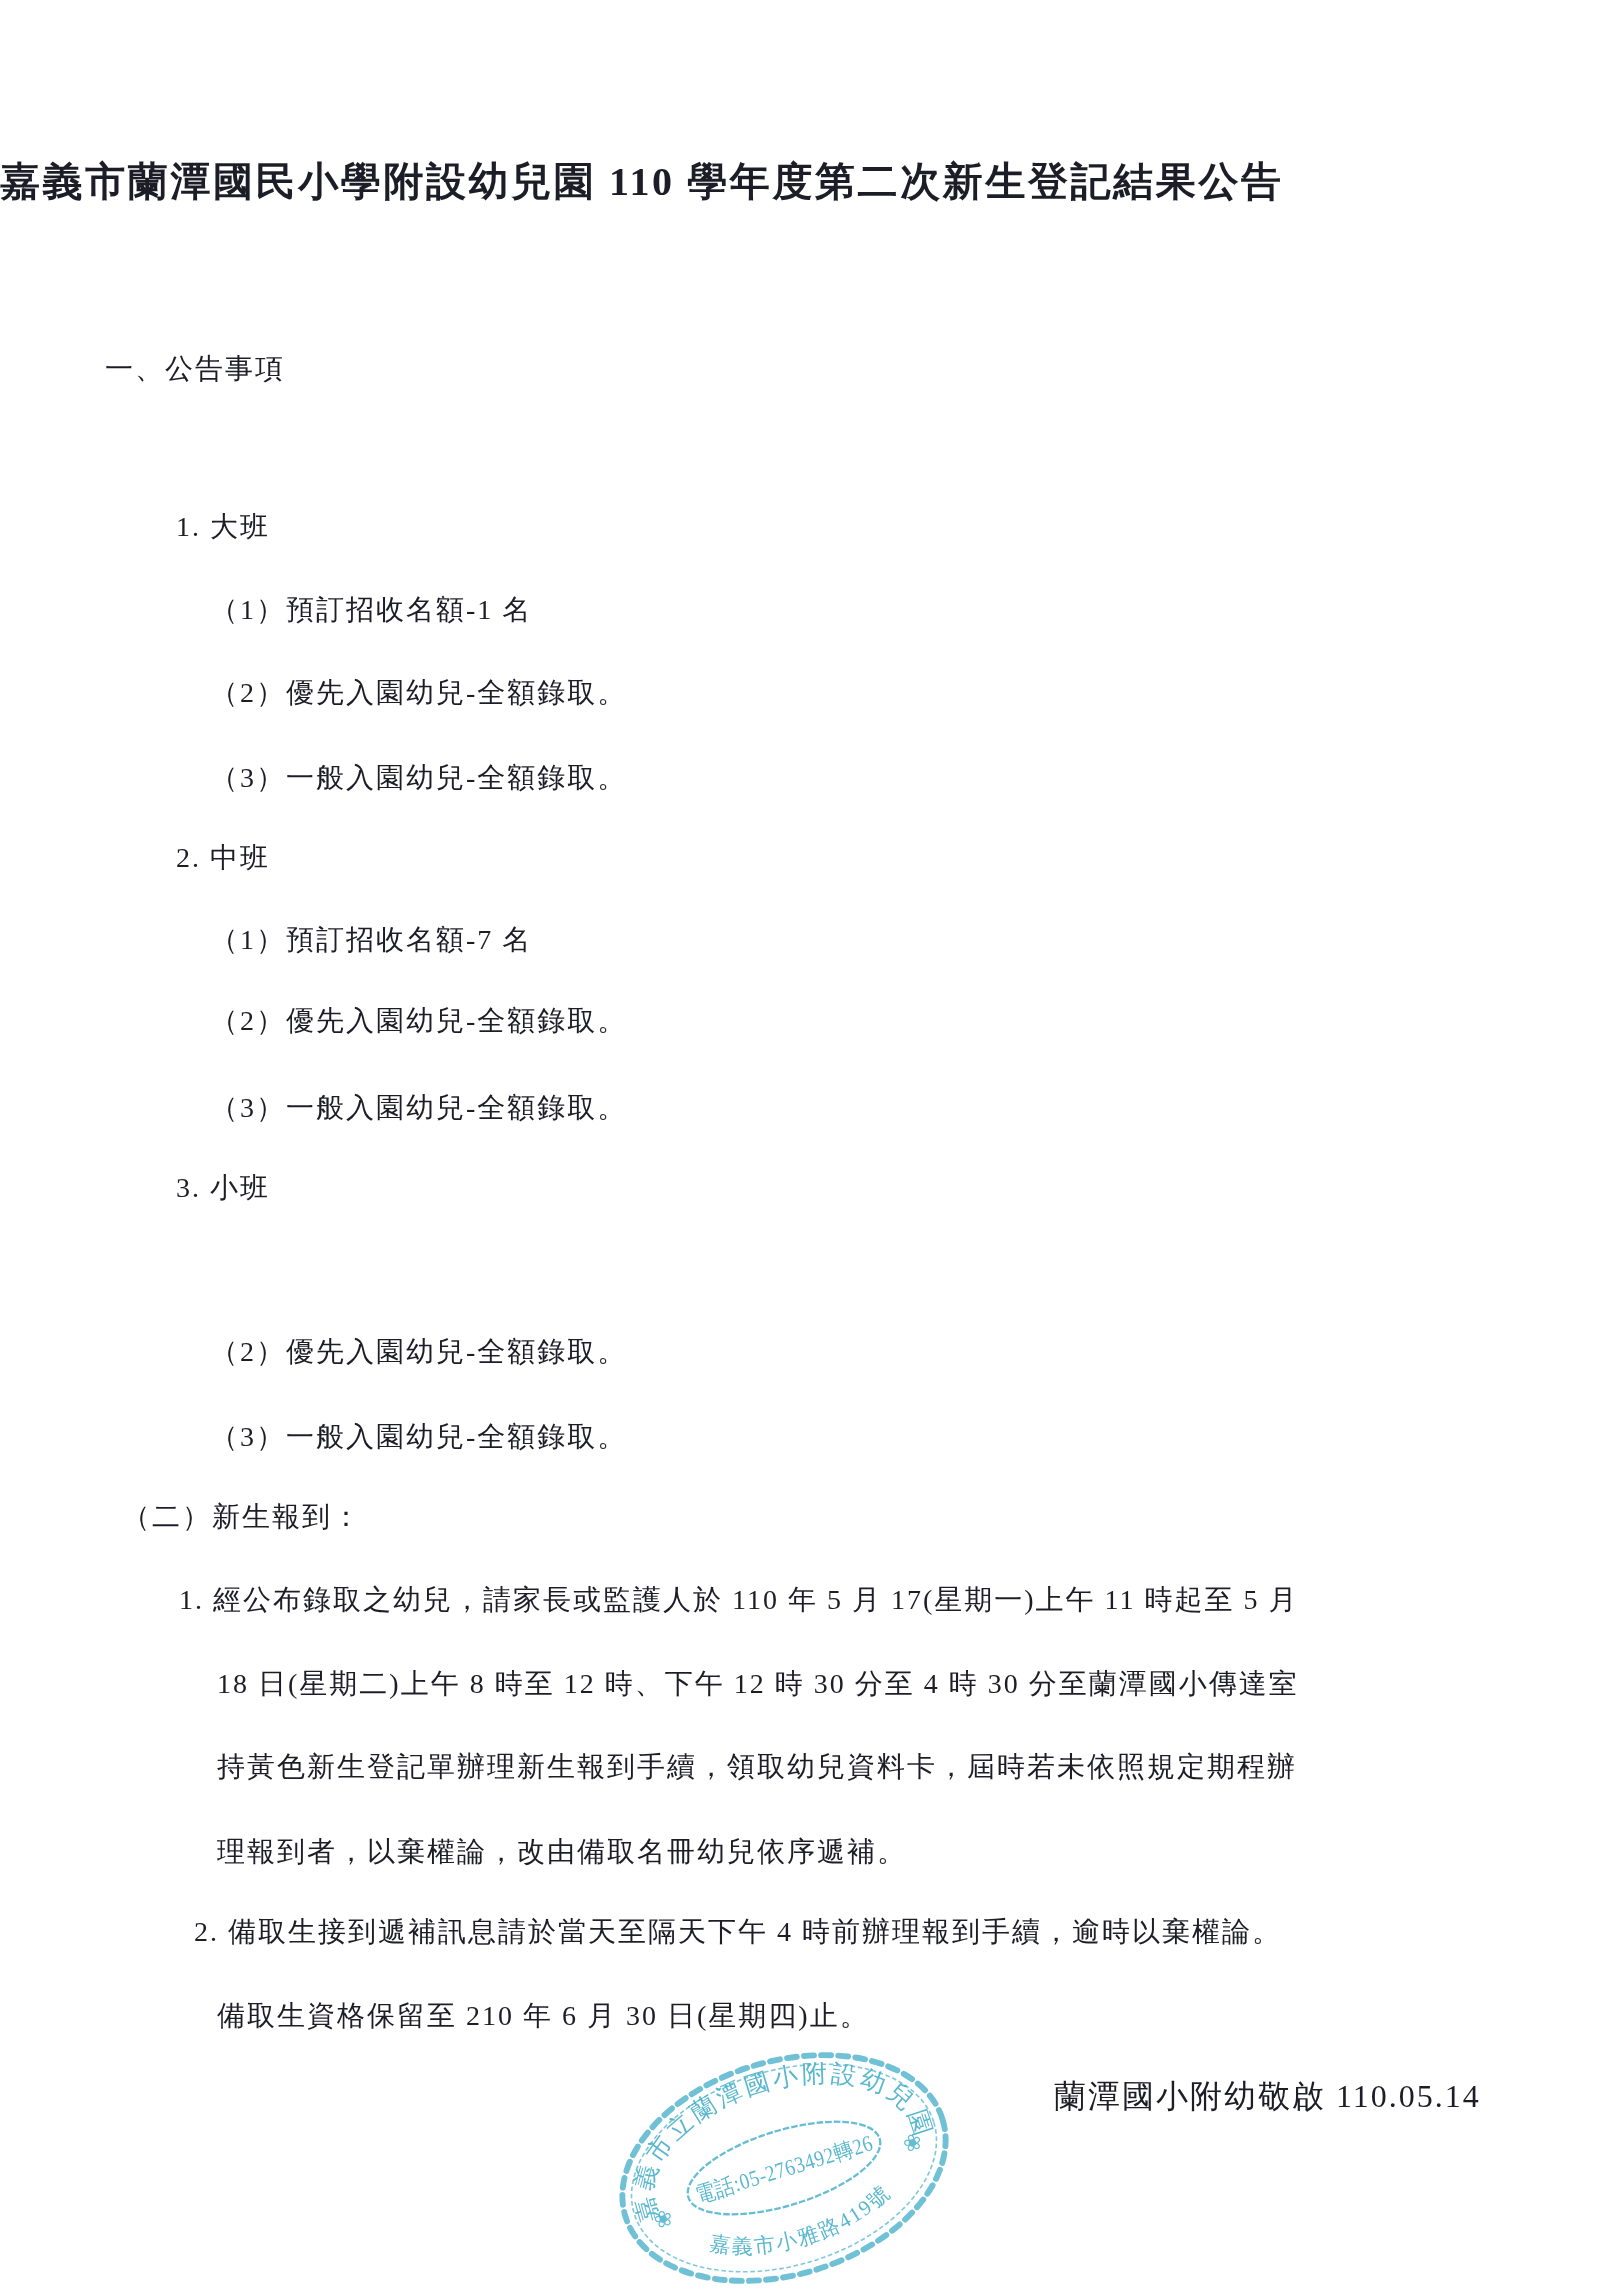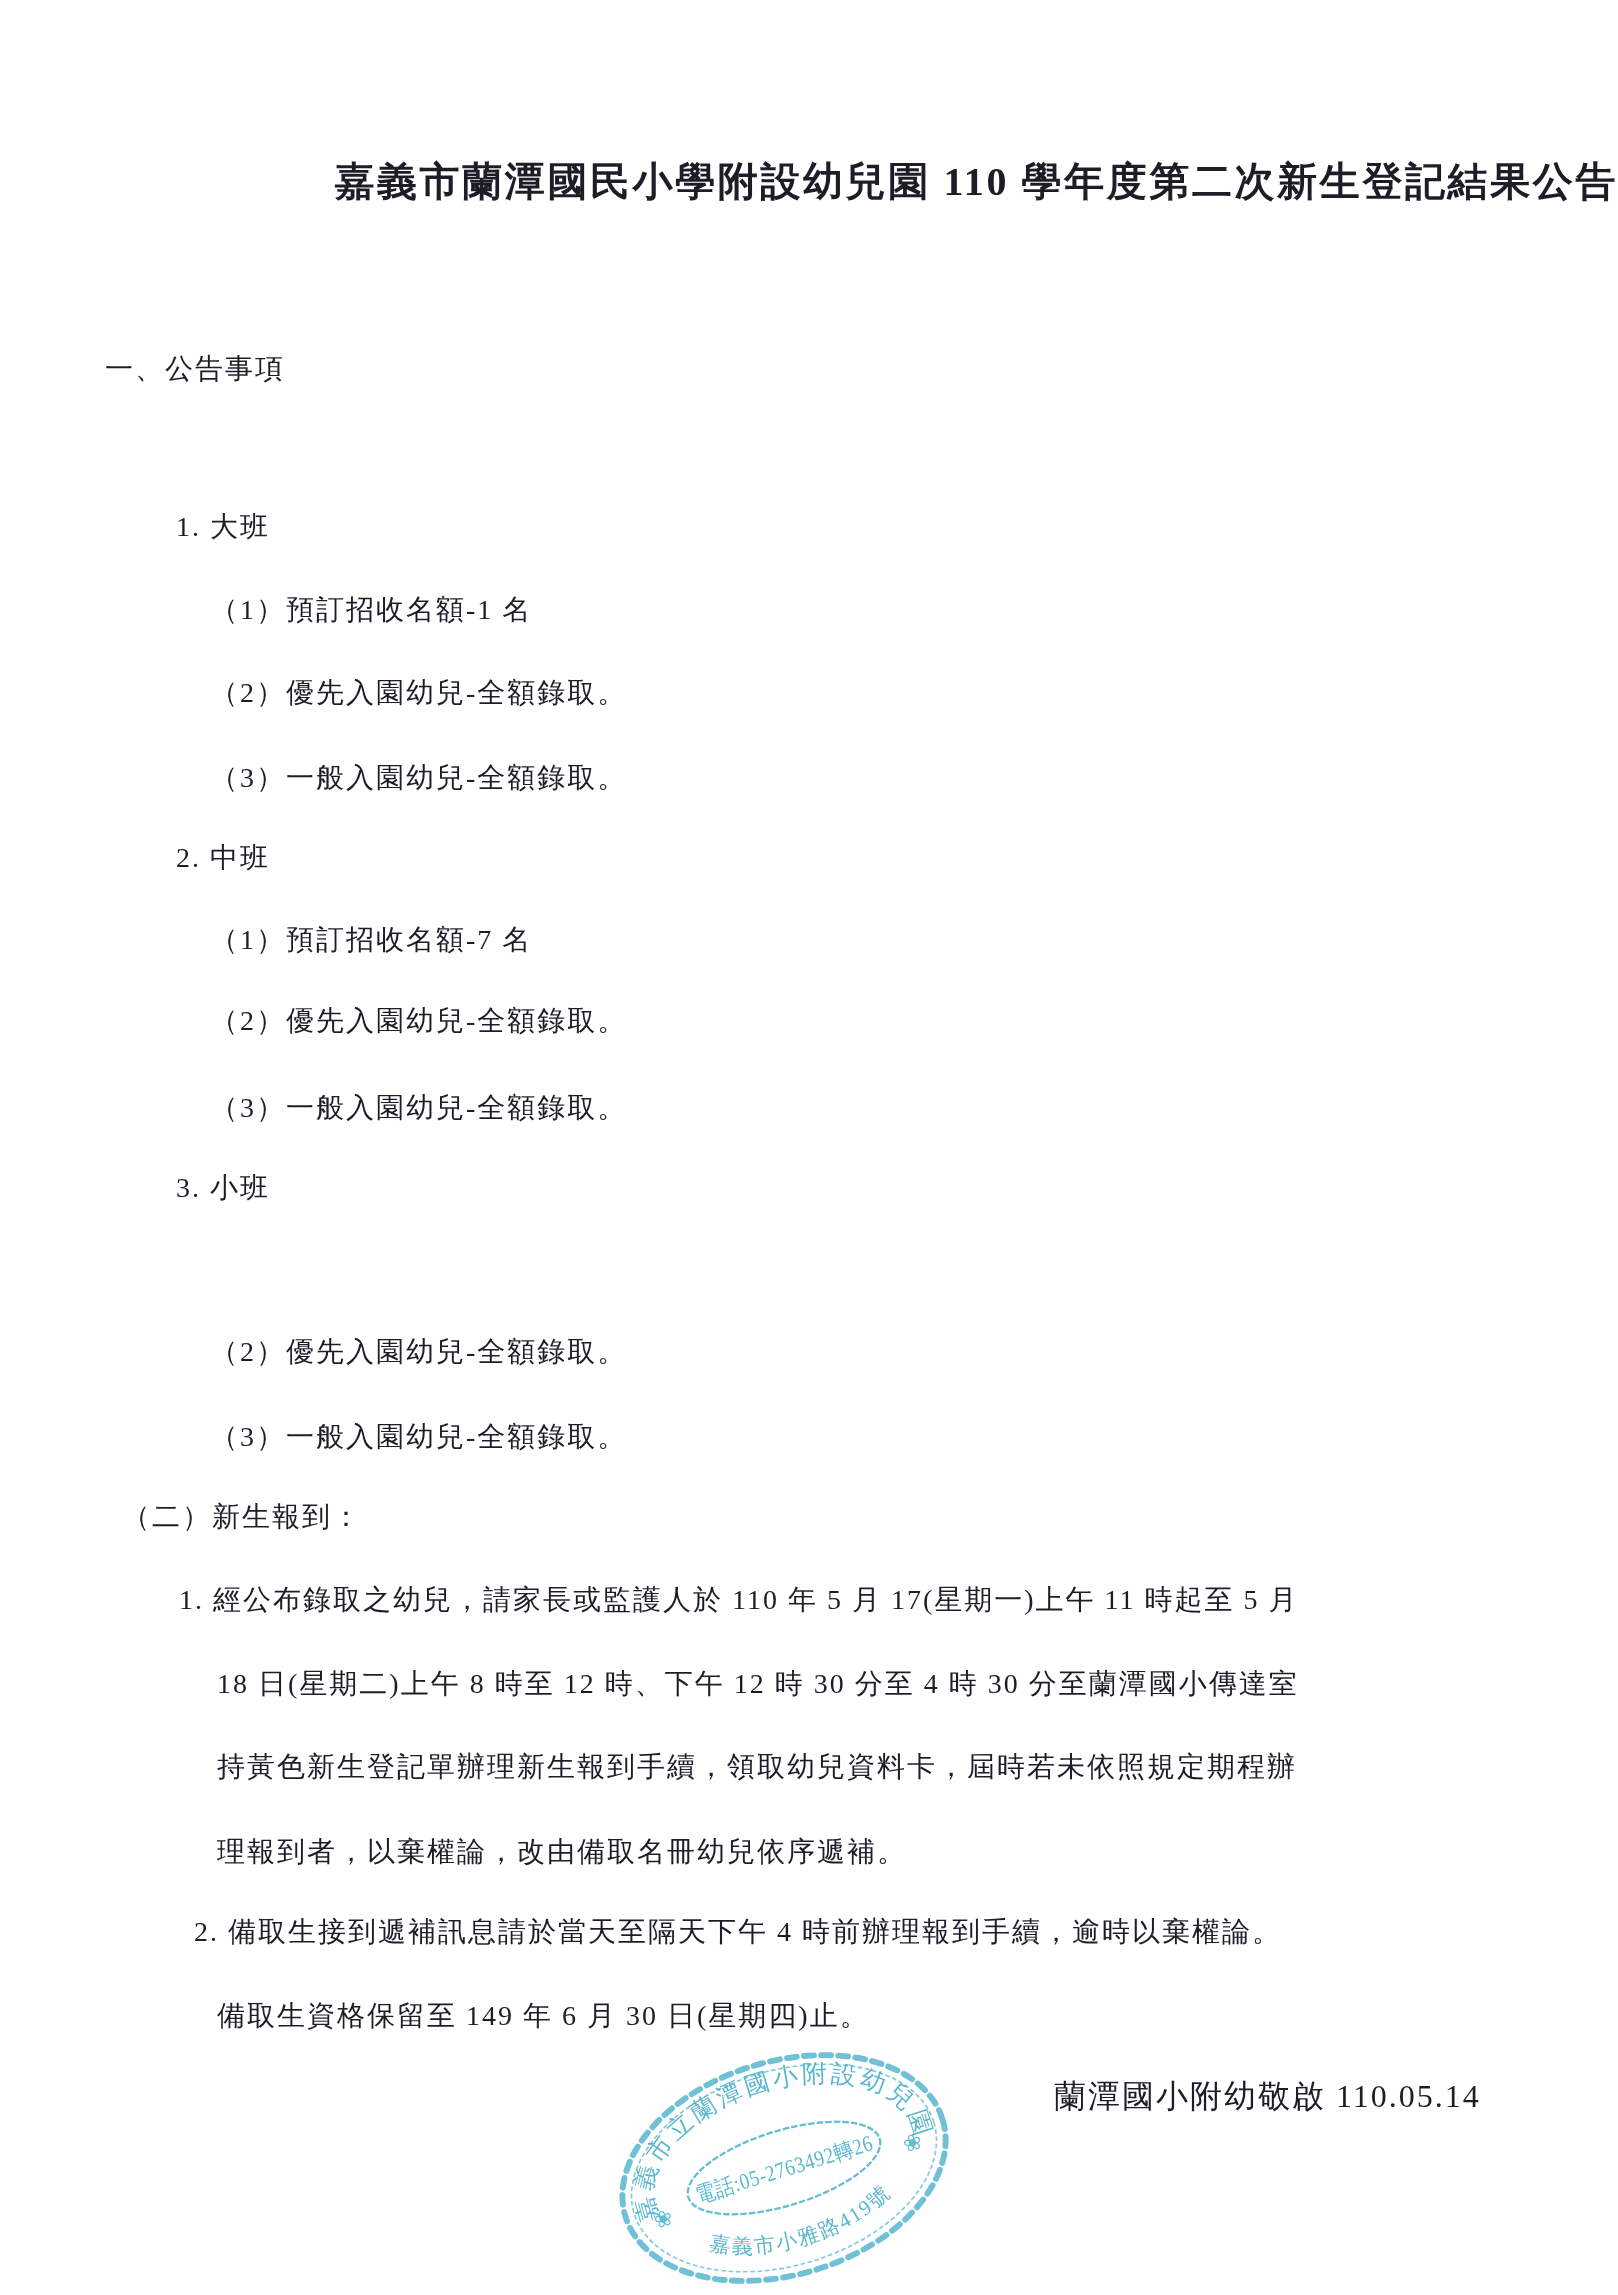--- a/index.html
+++ b/index.html
@@ -14,21 +14,21 @@
     background: #ffffff;
     overflow: hidden;
     font-family: "Liberation Serif", "DejaVu Serif", serif;
     color: #1d1d28;
   }
   .doc-title {
     position: absolute;
     top: 154px;
     left: 0;
     width: 100%;
-    text-align: right;
+    text-align: left;
     font-size: 40px;
     font-weight: 600;
     letter-spacing: 2.6px;
     white-space: nowrap;
   }
   .ln {
     position: absolute;
     font-size: 28px;
     letter-spacing: 2px;
     white-space: nowrap;
@@ -72,21 +72,21 @@
   <div class="ln" style="top:1088px;left:210px">（3）一般入園幼兒-全額錄取。</div>
   <div class="ln" style="top:1168px;left:176px">3. 小班</div>
   <div class="ln" style="top:1332px;left:210px">（2）優先入園幼兒-全額錄取。</div>
   <div class="ln" style="top:1417px;left:210px">（3）一般入園幼兒-全額錄取。</div>
   <div class="ln" style="top:1497px;left:122px">（二）新生報到：</div>
   <div class="ln" style="top:1580px;left:179px">1. 經公布錄取之幼兒，請家長或監護人於 110 年 5 月 17(星期一)上午 11 時起至 5 月</div>
   <div class="ln" style="top:1664px;left:217px">18 日(星期二)上午 8 時至 12 時、下午 12 時 30 分至 4 時 30 分至蘭潭國小傳達室</div>
   <div class="ln" style="top:1832px;left:217px">理報到者，以棄權論，改由備取名冊幼兒依序遞補。</div>
   <div class="ln" style="top:1747px;left:217px">持黃色新生登記單辦理新生報到手續，領取幼兒資料卡，屆時若未依照規定期程辦</div>
   <div class="ln" style="top:1912px;left:194px">2. 備取生接到遞補訊息請於當天至隔天下午 4 時前辦理報到手續，逾時以棄權論。</div>
-  <div class="ln" style="top:1996px;left:217px">備取生資格保留至 149 年 6 月 30 日(星期四)止。</div>
+  <div class="ln" style="top:1996px;left:217px">備取生資格保留至 210 年 6 月 30 日(星期四)止。</div>
 
   <div class="closing">蘭潭國小附幼敬啟 110.05.14</div>
 
   <svg class="stamp" viewBox="-310 -200 620 400" width="408" height="264">
     <g transform="rotate(-17)">
       <ellipse cx="0" cy="0" rx="252" ry="162" fill="none" stroke="#38a9c5" stroke-width="9" stroke-dasharray="15 11" stroke-linecap="round" opacity="0.8"></ellipse>
       <ellipse cx="0" cy="0" rx="238" ry="148" fill="none" stroke="#38a9c5" stroke-width="2.5" stroke-dasharray="7 4" opacity="0.7"></ellipse>
       <ellipse cx="0" cy="0" rx="152" ry="57" fill="none" stroke="#38a9c5" stroke-width="3.5" stroke-dasharray="10 3" opacity="0.85"></ellipse>
 
       <path id="stamp-top-arc" d="M -200,25 A 205 120 0 1 1 200,25" fill="none" stroke="none"></path>

